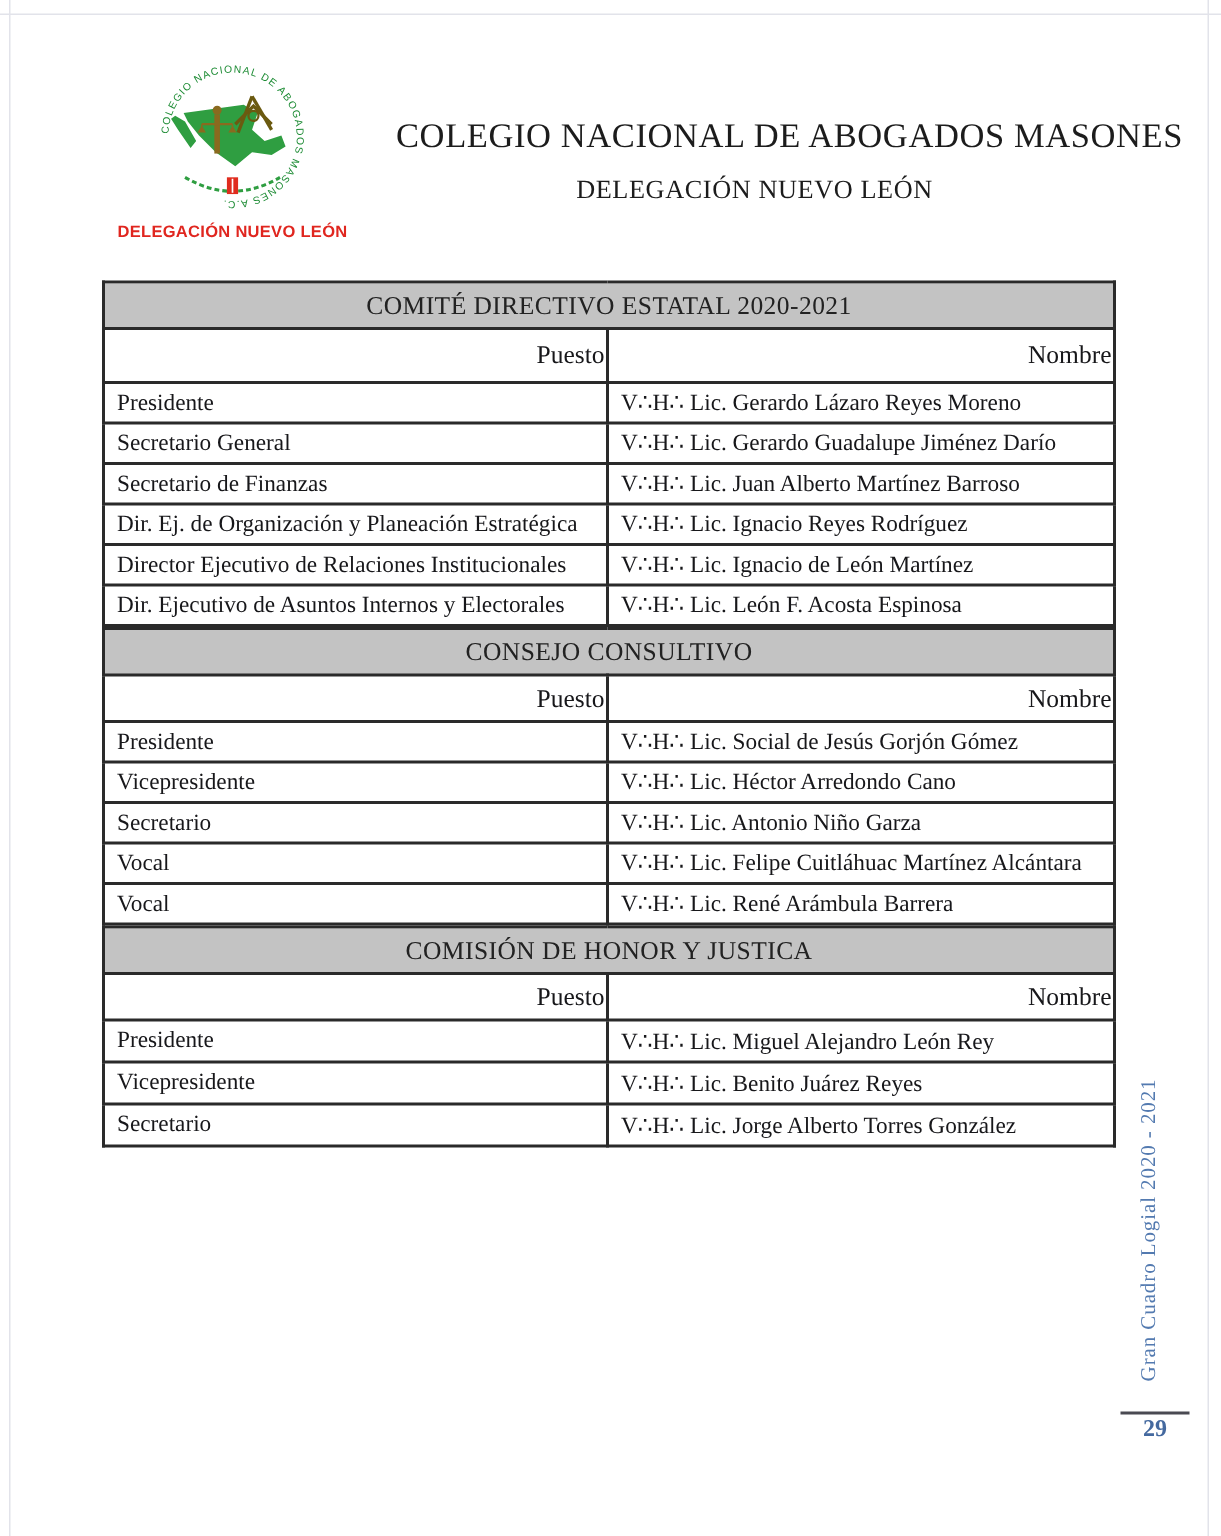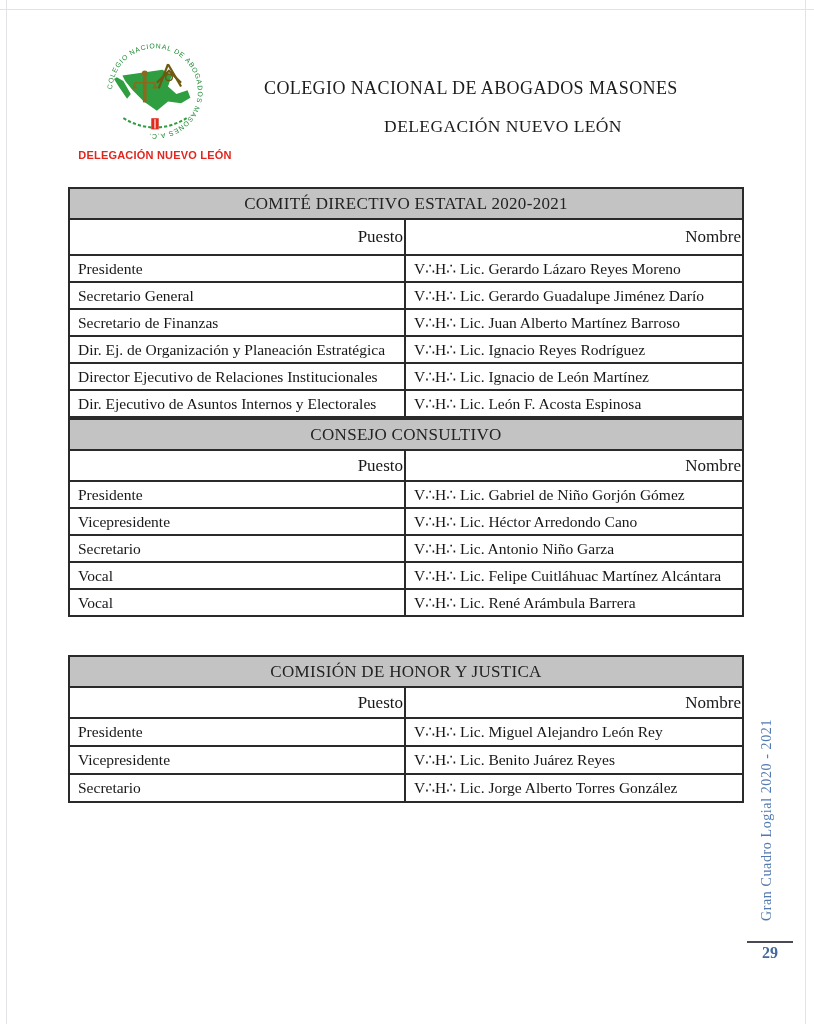--- a/index.html
+++ b/index.html
@@ -16,21 +16,21 @@
   
   .logo-block { position:absolute; left:70px; top:40px; width:170px; text-align:center; }
   .logo-block svg { display:block; margin:0 auto; }
   .logo-caption {
     margin-top:1px; font-family:"Liberation Sans", sans-serif;
     font-weight:bold; font-size:11px; letter-spacing:0.2px; color:var(--caption-red,#e0261f);
     white-space:nowrap;
   }
   .title1 {
     position:absolute; left:264px; top:78px; width:478px; text-align:left;
-    font-size:18px; letter-spacing:0.4px; color:#1c1c1c; white-space:nowrap;
+    font-size:23px; letter-spacing:0.4px; color:#1c1c1c; white-space:nowrap;
   }
   .title2 {
     position:absolute; left:264px; top:116px; width:478px; text-align:center;
     font-size:17.5px; letter-spacing:0.4px; color:#1c1c1c; white-space:nowrap;
   }
 
   
   .tables-container { position:absolute; left:68px; top:187px; width:674px; }
   table.board {
     border-collapse:collapse; width:674px; table-layout:fixed;
@@ -38,21 +38,21 @@
   }
   table.board td { border:2px solid var(--table-border,#2a2a2a); overflow:hidden; white-space:nowrap; }
   tr.title-row td {
     background:var(--table-title-bg,#c3c3c3); text-align:center;
     font-size:17px; letter-spacing:0.3px; height:27px; color:#222;
   }
   tr.head-row td { text-align:right; font-size:17px; height:27px; }
   tr.data-row td { font-size:15.5px; padding:0 0 0 8px; height:25px; }
   table.tbl-0 tr.head-row td { height:32px; }
   table.tbl-0 { }
-  table.tbl-1 { margin-bottom:38px; }
+  table.tbl-1 { }
   table.tbl-2 tr.data-row td { height:26px; }
 
   
   .side-label-box {
     position:absolute; left:753px; top:697px; width:28px; height:245px;
     display:flex; align-items:center; justify-content:center;
   }
   .side-label {
     writing-mode:vertical-rl; transform:rotate(180deg);
     font-family:"Liberation Serif", serif; font-size:14px; letter-spacing:0.6px;
@@ -165,21 +165,21 @@
         <tbody>
           <tr class="title-row">
             <td colspan="2">CONSEJO CONSULTIVO</td>
           </tr>
           <tr class="head-row">
             <td>Puesto</td>
             <td>Nombre</td>
           </tr>
           <tr class="data-row">
             <td>Presidente</td>
-            <td>V∴H∴ Lic. Gabriel de Niño Gorjón Gómez</td>
+            <td>V∴H∴ Lic. Social de Jesús Gorjón Gómez</td>
           </tr>
           <tr class="data-row">
             <td>Vicepresidente</td>
             <td>V∴H∴ Lic. Héctor Arredondo Cano</td>
           </tr>
           <tr class="data-row">
             <td>Secretario</td>
             <td>V∴H∴ Lic. Antonio Niño Garza</td>
           </tr>
           <tr class="data-row">

